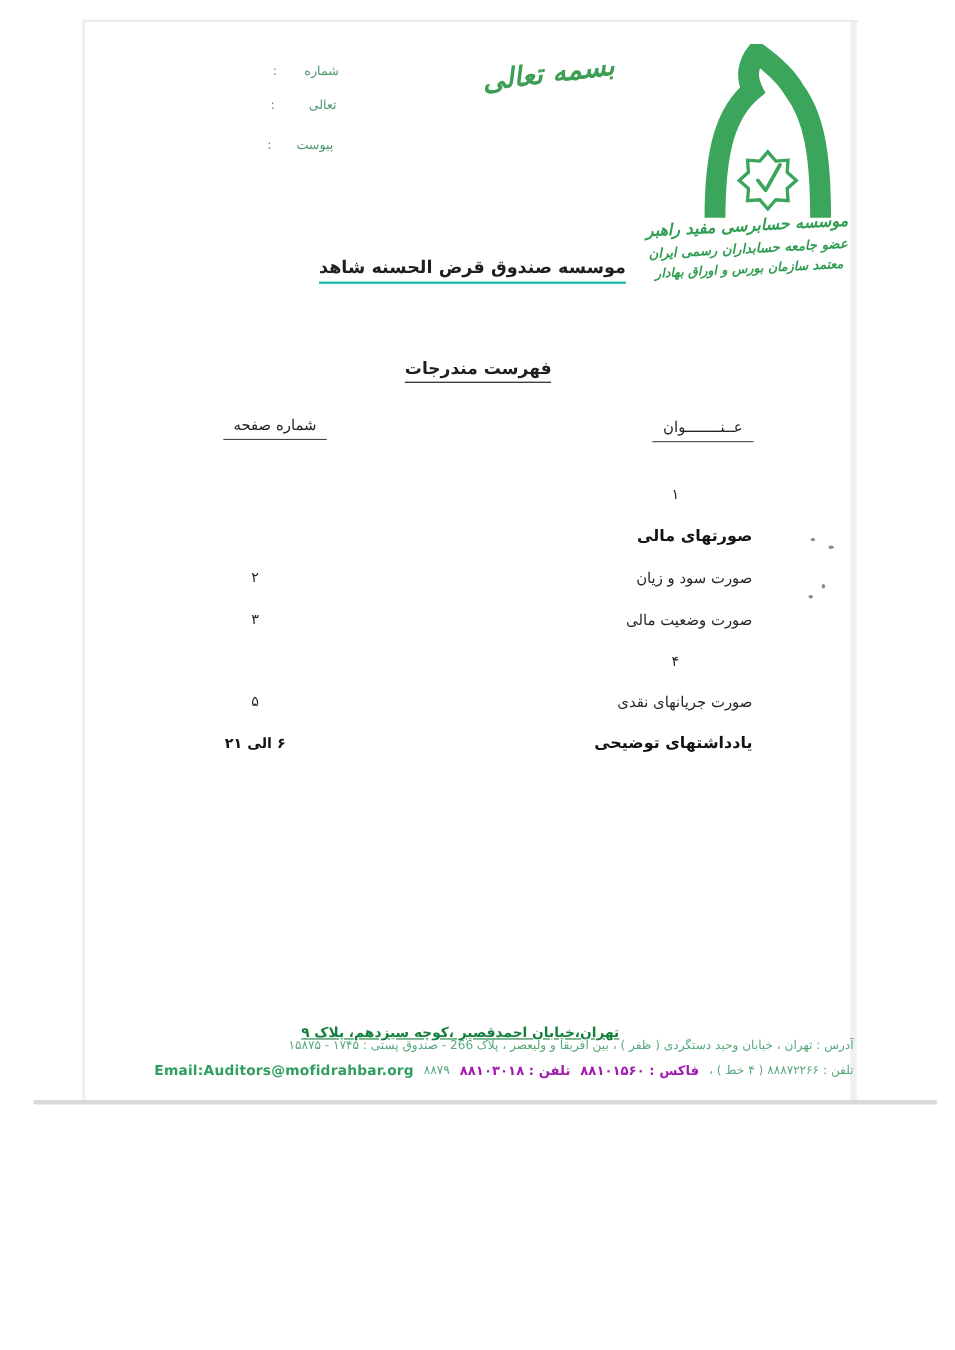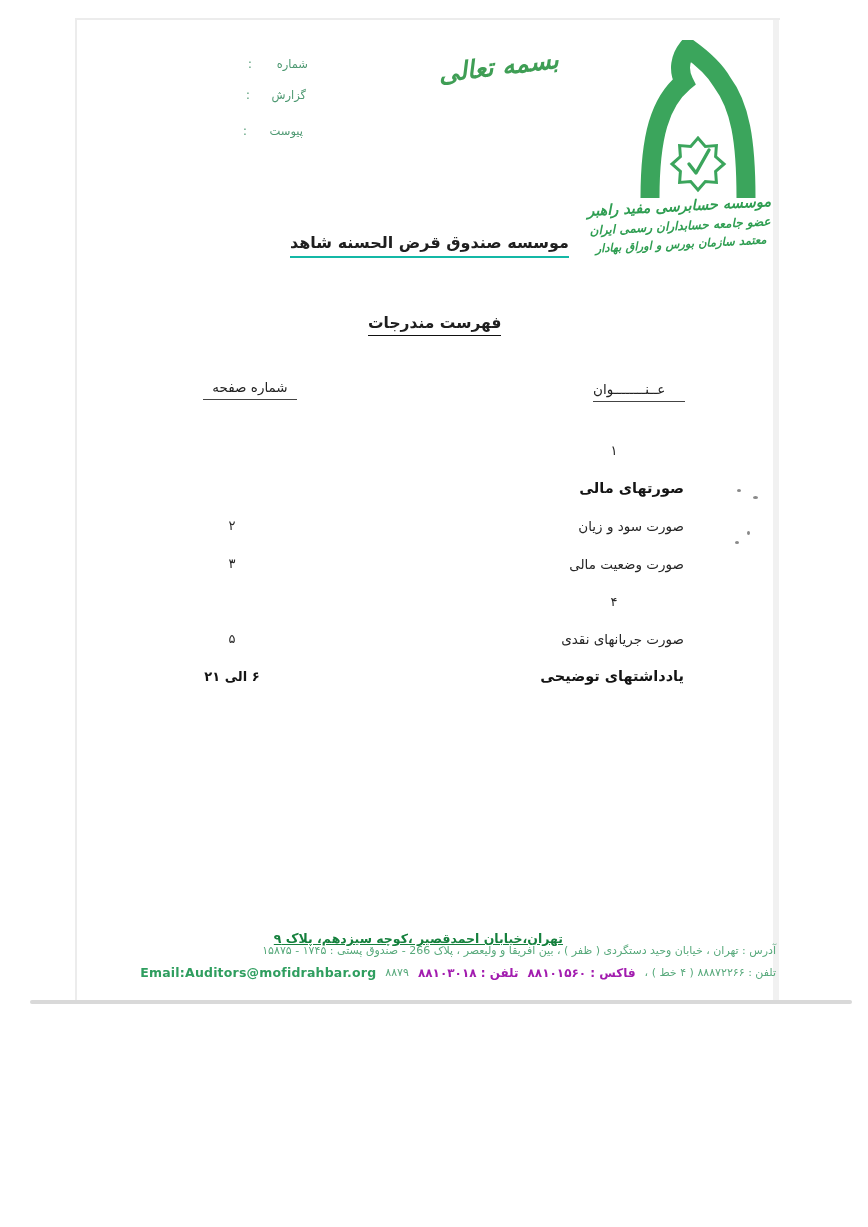--- a/index.html
+++ b/index.html
@@ -85,21 +85,21 @@
 <div class="speck" style="left:737px;top:489px;width:4px;height:3px;"></div>
 <div class="speck" style="left:753px;top:496px;width:5px;height:3px;"></div>
 <div class="speck" style="left:747px;top:531px;width:3px;height:4px;"></div>
 <div class="speck" style="left:735px;top:541px;width:4px;height:3px;"></div>
 
 <div class="lh-field" style="left:248px;top:57px;">
   <span>شماره</span>
   <span>:</span>
 </div>
 <div class="lh-field" style="left:246px;top:88px;">
-  <span>گزارش</span>
+  <span>تعالی</span>
   <span>:</span>
 </div>
 <div class="lh-field" style="left:243px;top:124px;">
   <span>پیوست</span>
   <span>:</span>
 </div>
 
 <div class="bismillah" style="left:438px;top:52px;">بسمه تعالی</div>
 
 <div class="abs" style="left:598px;top:40px;width:200px;height:190px;">
@@ -113,23 +113,23 @@
   </svg>
 </div>
 <div class="logo-text" style="left:575px;top:195px;width:210px;">
   <div class="l1">موسسه حسابرسی مفید راهبر</div>
   <div class="l2">عضو جامعه حسابداران رسمی ایران</div>
   <div class="l3">معتمد سازمان بورس و اوراق بهادار</div>
 </div>
 
 <div class="doc-title" style="left:290px;top:233px;">موسسه صندوق قرض الحسنه شاهد</div>
 
-<div class="toc-heading" style="left:368px;top:314px;">فهرست مندرجات</div>
+<div class="toc-heading" style="left:368px;top:326px;">فهرست مندرجات</div>
 
-<div class="col-header" style="left:593px;top:381px;width:92px;text-align:left;">عــنــــــــوان</div>
+<div class="col-header" style="left:593px;top:381px;width:92px;text-align:center;">عــنــــــــوان</div>
 <div class="col-header" style="left:203px;top:379px;width:94px;text-align:center;">شماره صفحه</div>
 
 <div class="toc-rows">
   <div class="toc-row">
     <span class="toc-page">۱</span>
   </div>
 
   <div class="toc-row bold">
     <span class="toc-label">صورتهای مالی</span>
     <span class="toc-page"></span>

